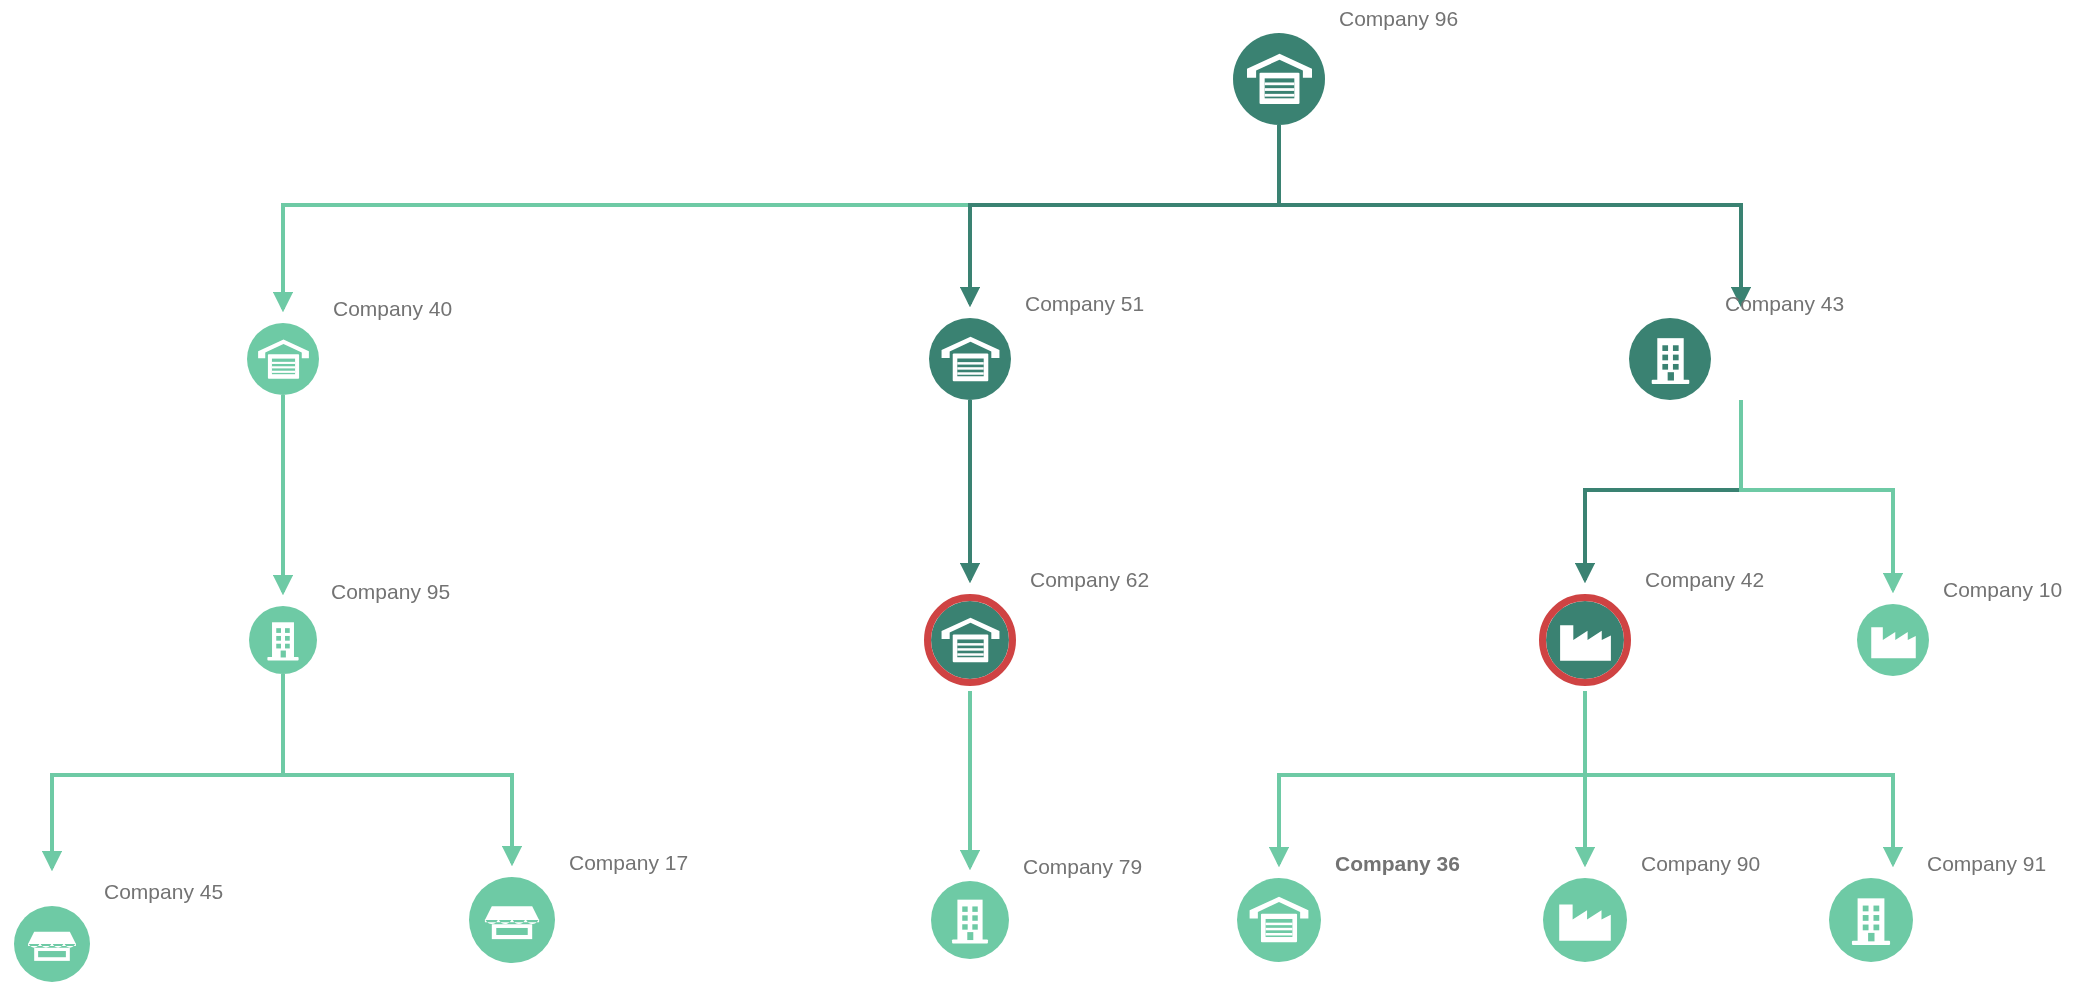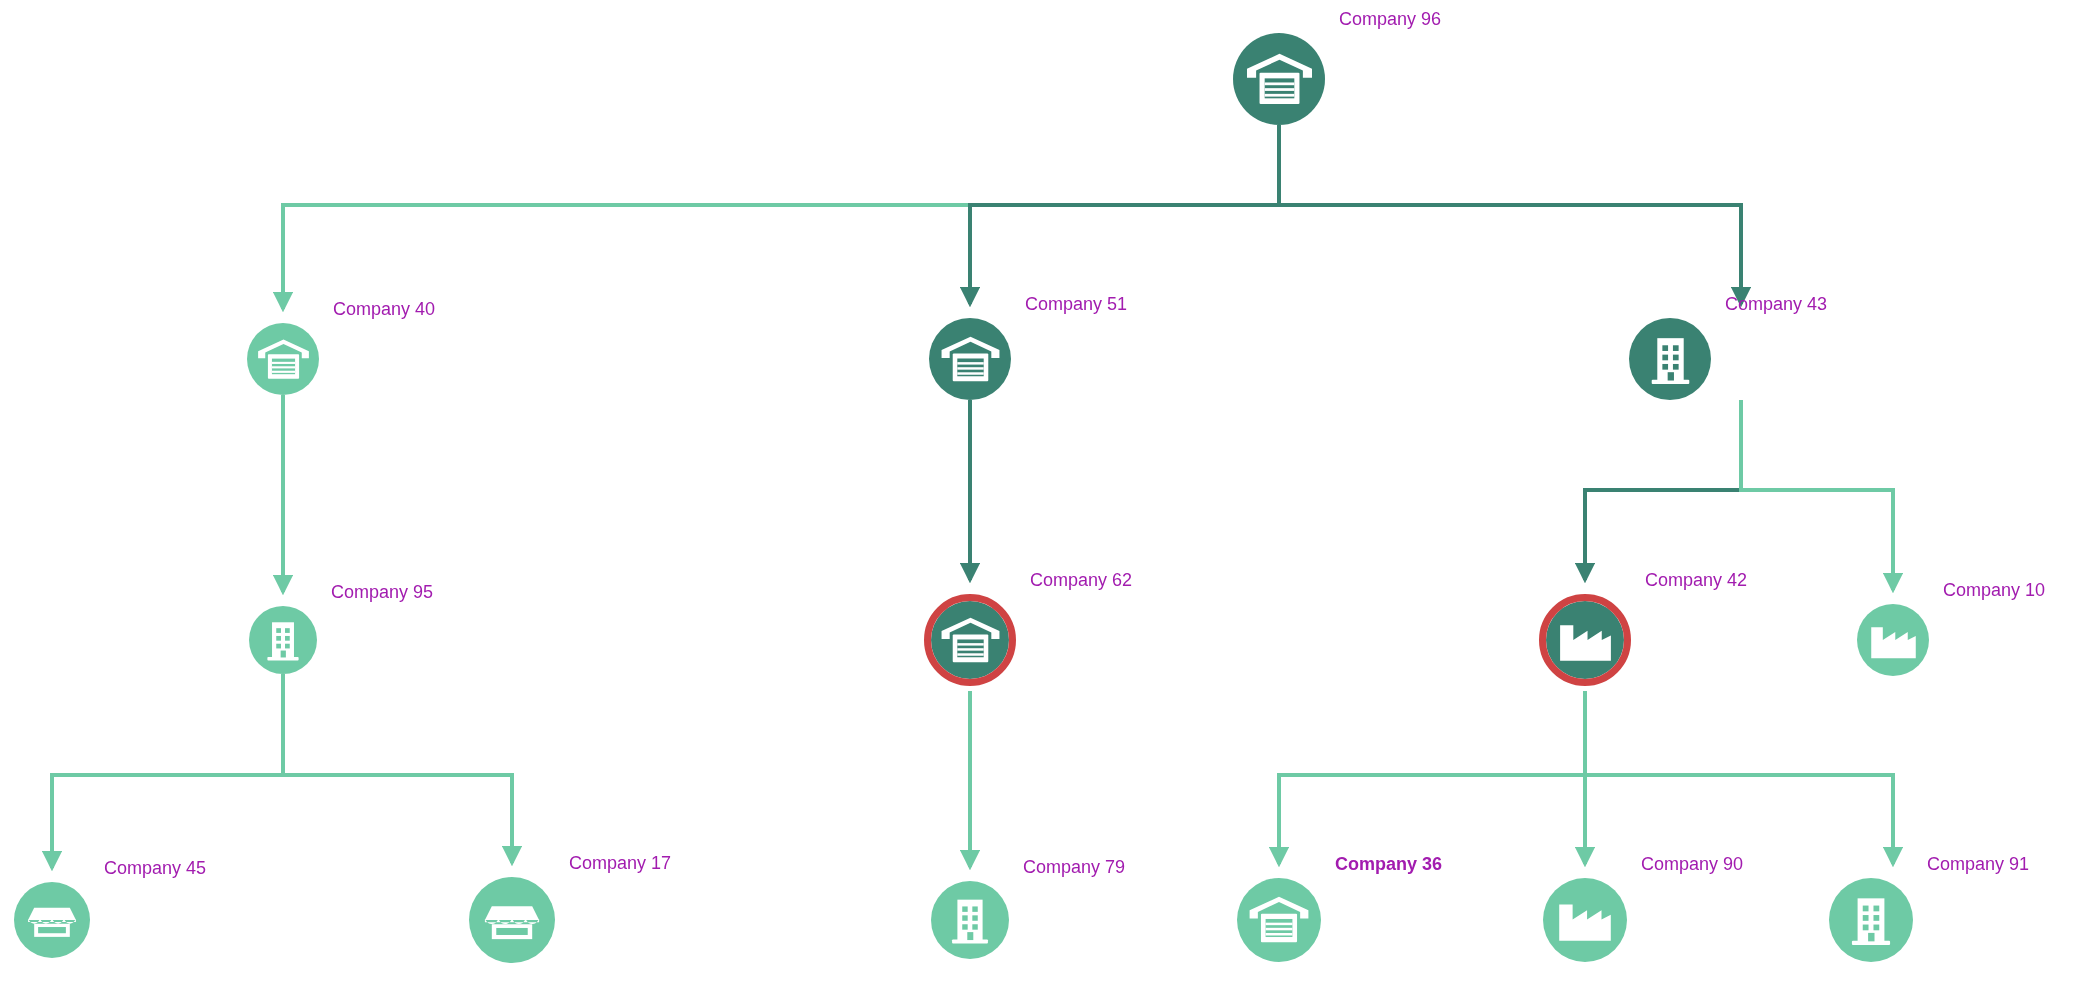--- a/index.html
+++ b/index.html
@@ -16,22 +16,22 @@
     border-radius:50%;
     display:flex;align-items:center;justify-content:center;
     box-sizing:border-box;
   }
   .node-label{
     position:absolute;
     left:100%;
     top:50%;
     transform:translateY(-50%);
     white-space:nowrap;
-    font-size:18px;
-    color:#a21caf;
+    font-size:21px;
+    color:#737373;
     padding-left:14px;
     margin-top:-48px;
   }
   .node svg{display:block;}
 </style>
 </head>
 <body>
 
 <div id="diagram">
   <svg id="edges" viewBox="0 0 2090 983">
@@ -155,21 +155,21 @@
         <span class="node-label" style="margin-top: -60px;">Company 42</span>
       </div>
       <div class="node" style="left: 1893px; top: 640px;">
         <div class="node-circle" style="width: 72px; height: 72px; background: rgb(110, 202, 165);">
           <svg width="57" height="57" viewBox="0 0 64 64">
       <path fill="#ffffff" d="M7 17 L20 17 L20 31.5 L34 22.5 L34 31.5 L48 22.5 L48 31.5 L57 27 L57 52 L7 52 Z"></path>
           </svg>
         </div>
         <span class="node-label" style="margin-top: -50px;">Company 10</span>
       </div>
-      <div class="node" style="left: 52px; top: 920px;">
+      <div class="node" style="left: 52px; top: 944px;">
         <div class="node-circle" style="width: 76px; height: 76px; background: rgb(110, 202, 165);">
           <svg width="60" height="60" viewBox="0 0 64 64">
       <path fill="#ffffff" d="M13 19 L51 19 L57.5 32 L6.5 32 Z"></path>
       <path fill="#ffffff" d="M6.5 31 C10 37.5 16 37.5 19.2 31 C22.5 37.5 28.5 37.5 32 31 C35.5 37.5 41.5 37.5 44.8 31 C48 37.5 54 37.5 57.5 31 L57.5 34 L6.5 34 Z"></path>
       <rect x="13" y="36" width="38" height="14" fill="#ffffff"></rect>
       <rect x="17.2" y="39.5" width="29.6" height="6.6" fill="#6ecaa5"></rect>
           </svg>
         </div>
         <span class="node-label" style="margin-top: -52px;">Company 45</span>
       </div>

